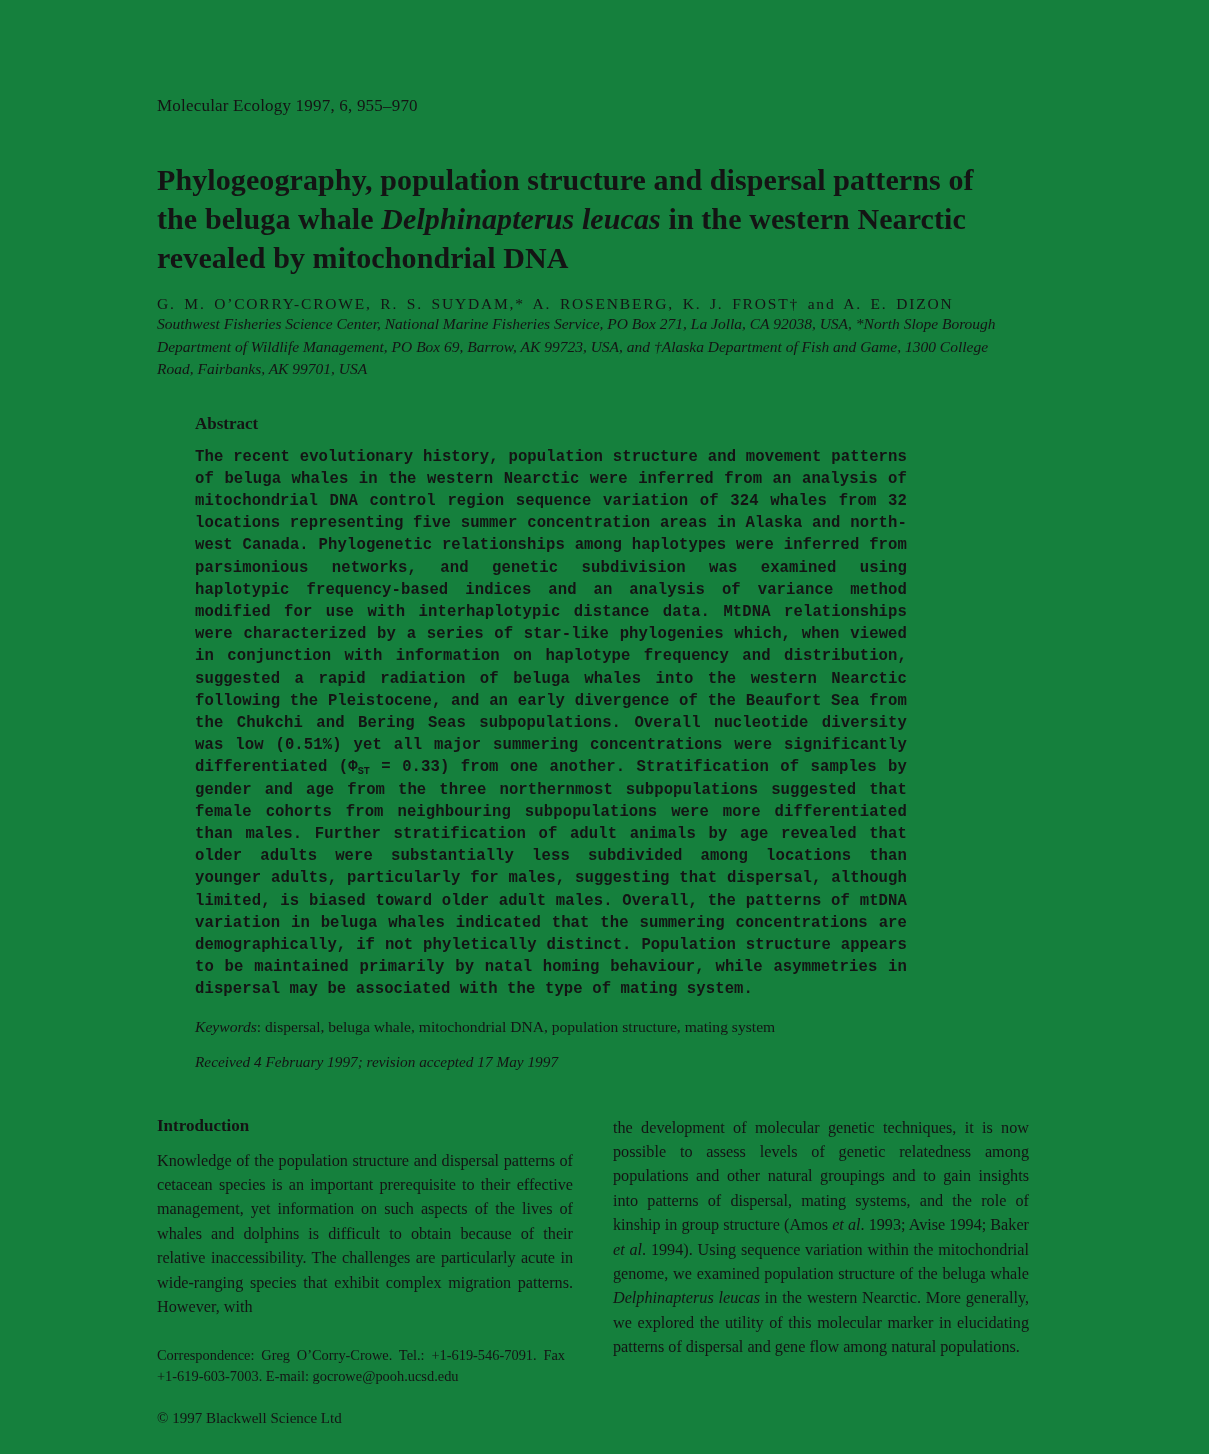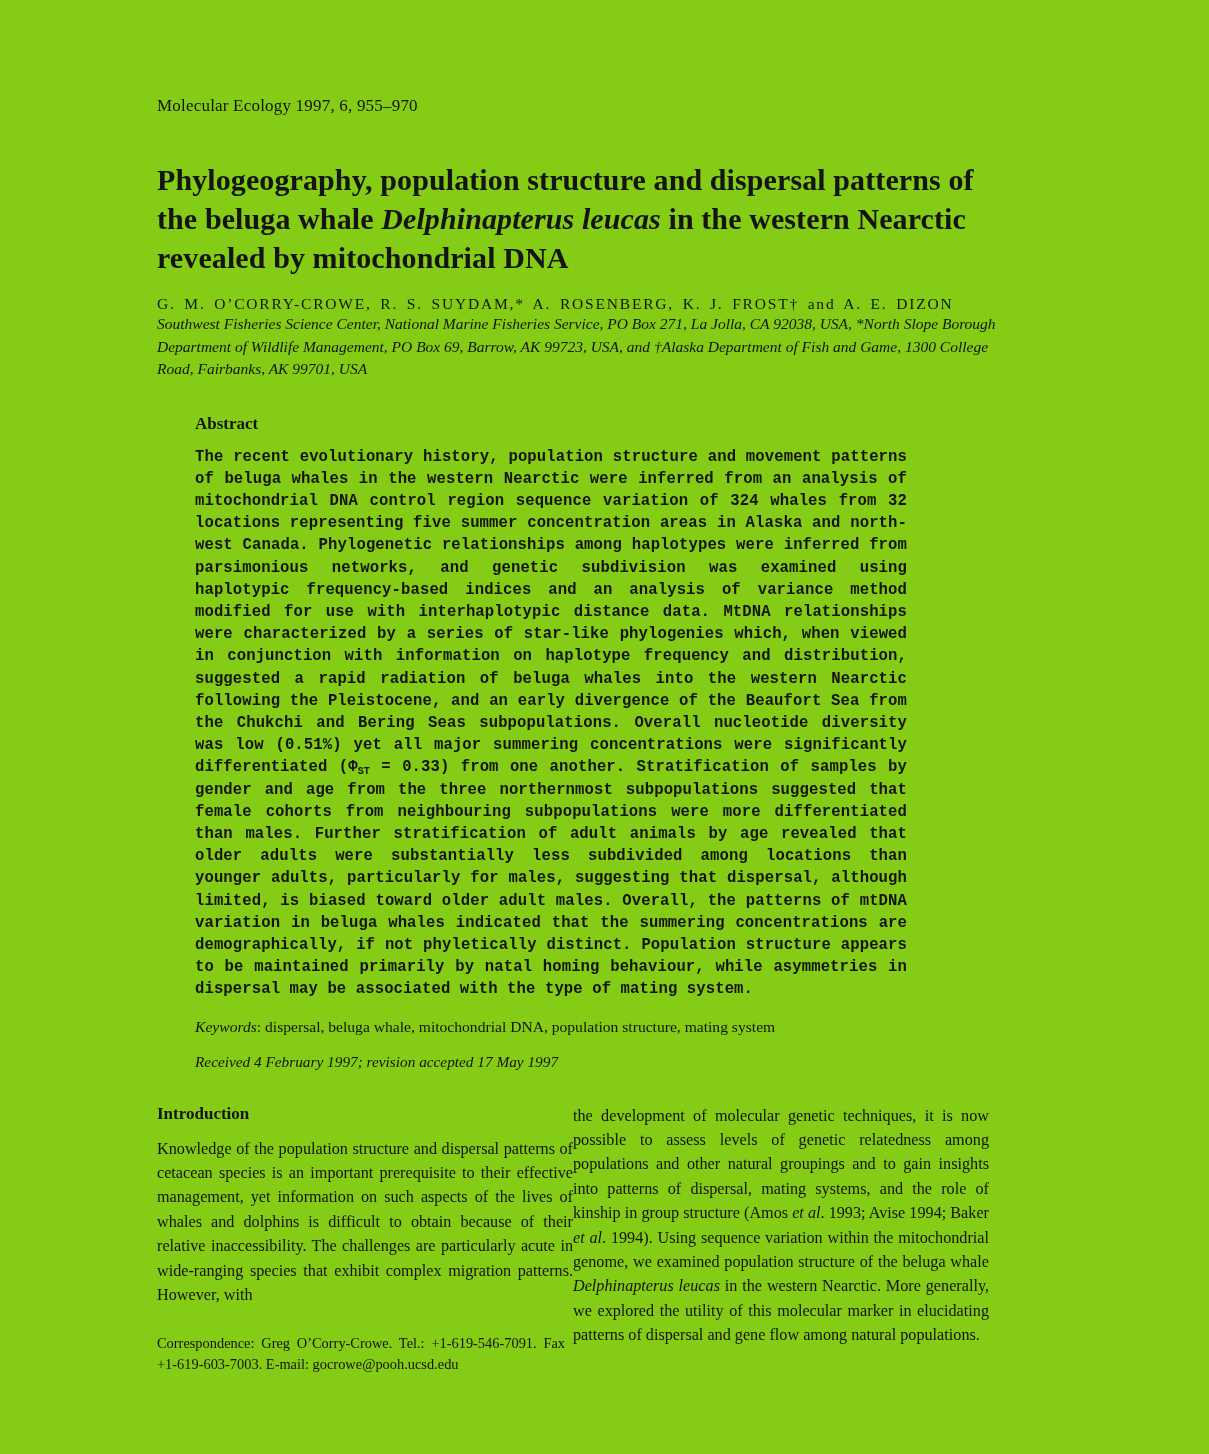--- a/index.html
+++ b/index.html
@@ -1,19 +1,19 @@
 <!DOCTYPE html>
 <html><head>
 <meta charset="utf-8">
 <style>
   html, body { margin: 0; padding: 0; background: #e8e8e8; }
   .page {
     width: 1209px;
     height: 1454px;
-    background: #84cc16;
+    background: #15803d;
     position: relative;
     font-family: "Liberation Serif", "DejaVu Serif", serif;
     color: #141414;
     overflow: hidden;
     margin: 0 auto;
   }
   .content {
     position: absolute;
     left: 157px;
     top: 96px;
@@ -76,22 +76,23 @@
     line-height: 21px;
   }
   .keywords em { }
   .received {
     margin: 14px 0 0 0;
     font-style: italic;
     font-size: 15.3px;
     line-height: 21px;
   }
   .columns {
-    margin-top: 32px;
+    margin-top: 44px;
     display: flex;
+    gap: 40px;
   }
   .col { width: 416px; }
   .col p.body-par {
     margin: 0;
     font-size: 16.2px;
     line-height: 24.4px;
     text-align: justify;
   }
   .col.left h2.sect-heading { margin-bottom: 13px; }
   .col p.body-par em { }
@@ -129,20 +130,21 @@
       <p class="keywords"><em>Keywords</em><span>: dispersal, beluga whale, mitochondrial DNA, population structure, mating system</span></p>
 
       <p class="received">Received 4 February 1997; revision accepted 17 May 1997</p>
     </section>
 
     <div class="columns">
       <div class="col left">
         <h2 class="sect-heading">Introduction</h2>
         <p class="body-par">Knowledge of the population structure and dispersal patterns of cetacean species is an important prerequisite to their effective management, yet information on such aspects of the lives of whales and dolphins is difficult to obtain because of their relative inaccessibility. The challenges are particularly acute in wide-ranging species that exhibit complex migration patterns. However, with</p>
         <p class="correspondence">Correspondence: Greg O’Corry-Crowe. Tel.: +1-619-546-7091. Fax +1-619-603-7003. E-mail: gocrowe@pooh.ucsd.edu</p>
+        <p class="copyright">© 1997 Blackwell Science Ltd</p>
       </div>
       <div class="col right">
         <p class="body-par"><span>the development of molecular genetic techniques, it is now possible to assess levels of genetic relatedness among populations and other natural groupings and to gain insights into patterns of dispersal, mating systems, and the role of kinship in group structure (Amos </span><em>et al</em><span>. 1993; Avise 1994; Baker </span><em>et al</em><span>. 1994). Using sequence variation within the mitochondrial genome, we examined population structure of the beluga whale </span><em>Delphinapterus leucas</em><span> in the western Nearctic. More generally, we explored the utility of this molecular marker in elucidating patterns of dispersal and gene flow among natural populations.</span></p>
       </div>
     </div>
 
   </div>
 </div>
 
 </body></html>

